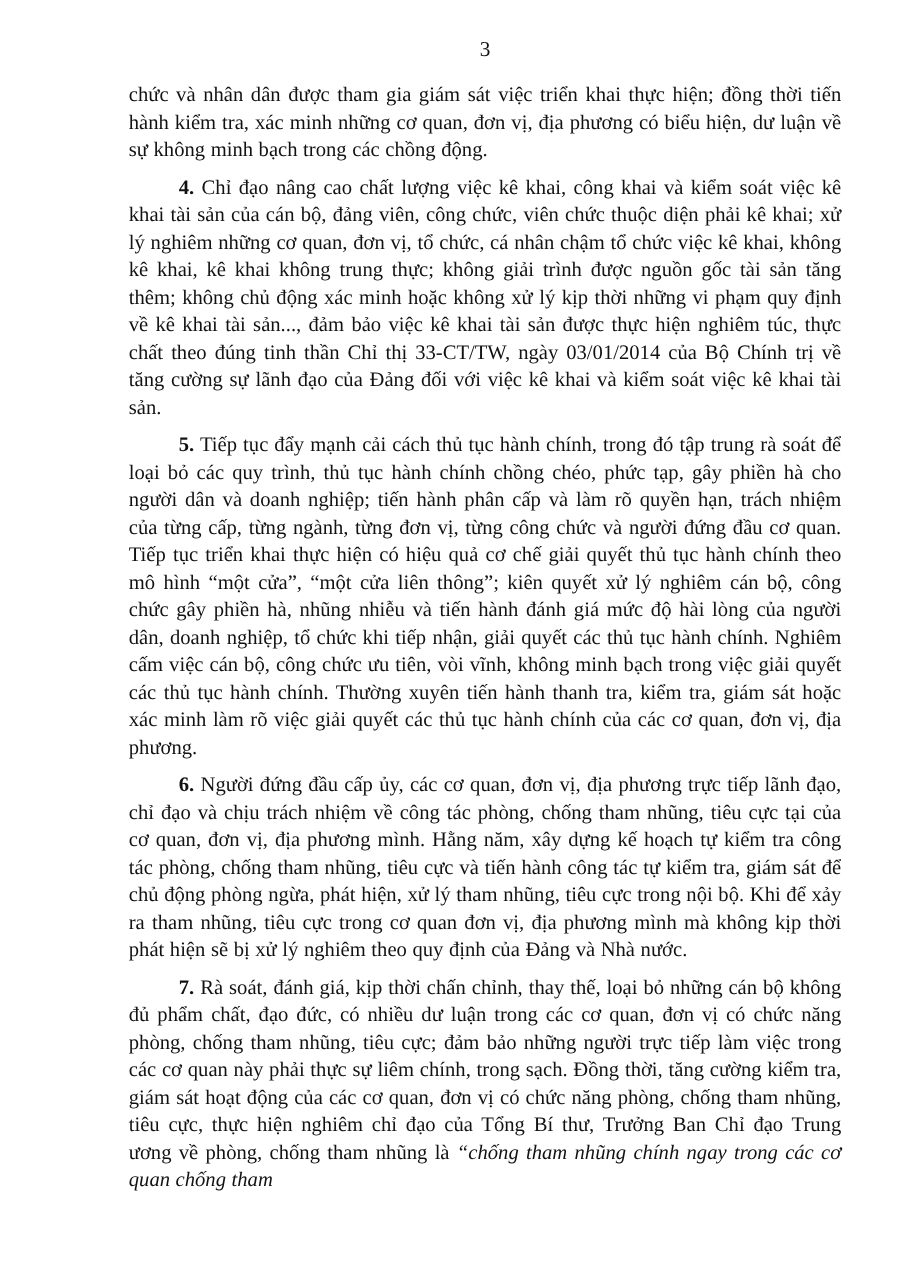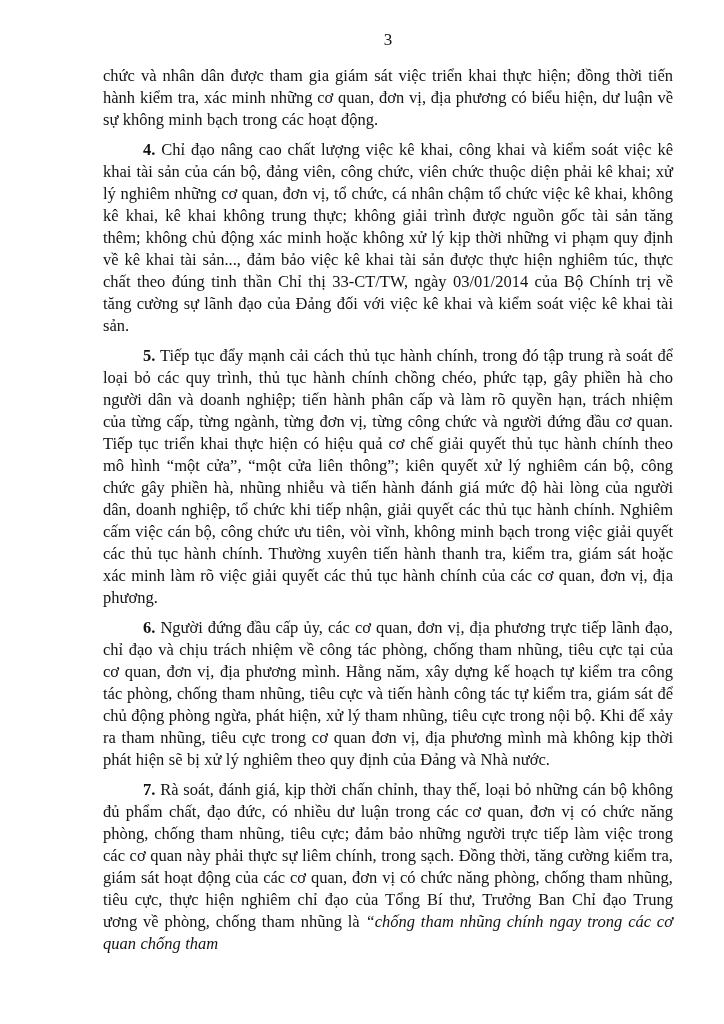--- a/index.html
+++ b/index.html
@@ -51,21 +51,21 @@
 </style>
 </head>
 <body>
 
 <div class="page">
 
   <div class="page-number">3</div>
 
   <div class="body-text">
 
-    <p class="para continuation">chức và nhân dân được tham gia giám sát việc triển khai thực hiện; đồng thời tiến hành kiểm tra, xác minh những cơ quan, đơn vị, địa phương có biểu hiện, dư luận về sự không minh bạch trong các hoạt động.</p>
+    <p class="para continuation">chức và nhân dân được tham gia giám sát việc triển khai thực hiện; đồng thời tiến hành kiểm tra, xác minh những cơ quan, đơn vị, địa phương có biểu hiện, dư luận về sự không minh bạch trong các chồng động.</p>
 
     <p class="para"><span class="para-number">4.</span><span> Chỉ đạo nâng cao chất lượng việc kê khai, công khai và kiểm soát việc kê khai tài sản của cán bộ, đảng viên, công chức, viên chức thuộc diện phải kê khai; xử lý nghiêm những cơ quan, đơn vị, tổ chức, cá nhân chậm tổ chức việc kê khai, không kê khai, kê khai không trung thực; không giải trình được nguồn gốc tài sản tăng thêm; không chủ động xác minh hoặc không xử lý kịp thời những vi phạm quy định về kê khai tài sản..., đảm bảo việc kê khai tài sản được thực hiện nghiêm túc, thực chất theo đúng tinh thần Chỉ thị 33-CT/TW, ngày 03/01/2014 của Bộ Chính trị về tăng cường sự lãnh đạo của Đảng đối với việc kê khai và kiểm soát việc kê khai tài sản.</span></p>
 
     <p class="para"><span class="para-number">5.</span><span> Tiếp tục đẩy mạnh cải cách thủ tục hành chính, trong đó tập trung rà soát để loại bỏ các quy trình, thủ tục hành chính chồng chéo, phức tạp, gây phiền hà cho người dân và doanh nghiệp; tiến hành phân cấp và làm rõ quyền hạn, trách nhiệm của từng cấp, từng ngành, từng đơn vị, từng công chức và người đứng đầu cơ quan. Tiếp tục triển khai thực hiện có hiệu quả cơ chế giải quyết thủ tục hành chính theo mô hình “một cửa”, “một cửa liên thông”; kiên quyết xử lý nghiêm cán bộ, công chức gây phiền hà, nhũng nhiễu và tiến hành đánh giá mức độ hài lòng của người dân, doanh nghiệp, tổ chức khi tiếp nhận, giải quyết các thủ tục hành chính. Nghiêm cấm việc cán bộ, công chức ưu tiên, vòi vĩnh, không minh bạch trong việc giải quyết các thủ tục hành chính. Thường xuyên tiến hành thanh tra, kiểm tra, giám sát hoặc xác minh làm rõ việc giải quyết các thủ tục hành chính của các cơ quan, đơn vị, địa phương.</span></p>
 
     <p class="para"><span class="para-number">6.</span><span> Người đứng đầu cấp ủy, các cơ quan, đơn vị, địa phương trực tiếp lãnh đạo, chỉ đạo và chịu trách nhiệm về công tác phòng, chống tham nhũng, tiêu cực tại của cơ quan, đơn vị, địa phương mình. Hằng năm, xây dựng kế hoạch tự kiểm tra công tác phòng, chống tham nhũng, tiêu cực và tiến hành công tác tự kiểm tra, giám sát để chủ động phòng ngừa, phát hiện, xử lý tham nhũng, tiêu cực trong nội bộ. Khi để xảy ra tham nhũng, tiêu cực trong cơ quan đơn vị, địa phương mình mà không kịp thời phát hiện sẽ bị xử lý nghiêm theo quy định của Đảng và Nhà nước.</span></p>
 
     <p class="para"><span class="para-number">7.</span><span> Rà soát, đánh giá, kịp thời chấn chỉnh, thay thế, loại bỏ những cán bộ không đủ phẩm chất, đạo đức, có nhiều dư luận trong các cơ quan, đơn vị có chức năng phòng, chống tham nhũng, tiêu cực; đảm bảo những người trực tiếp làm việc trong các cơ quan này phải thực sự liêm chính, trong sạch. Đồng thời, tăng cường kiểm tra, giám sát hoạt động của các cơ quan, đơn vị có chức năng phòng, chống tham nhũng, tiêu cực, thực hiện nghiêm chỉ đạo của Tổng Bí thư, Trưởng Ban Chỉ đạo Trung ương về phòng, chống tham nhũng là </span><span class="quote-italic">“chống tham nhũng chính ngay trong các cơ quan chống tham</span></p>
 
   </div>

